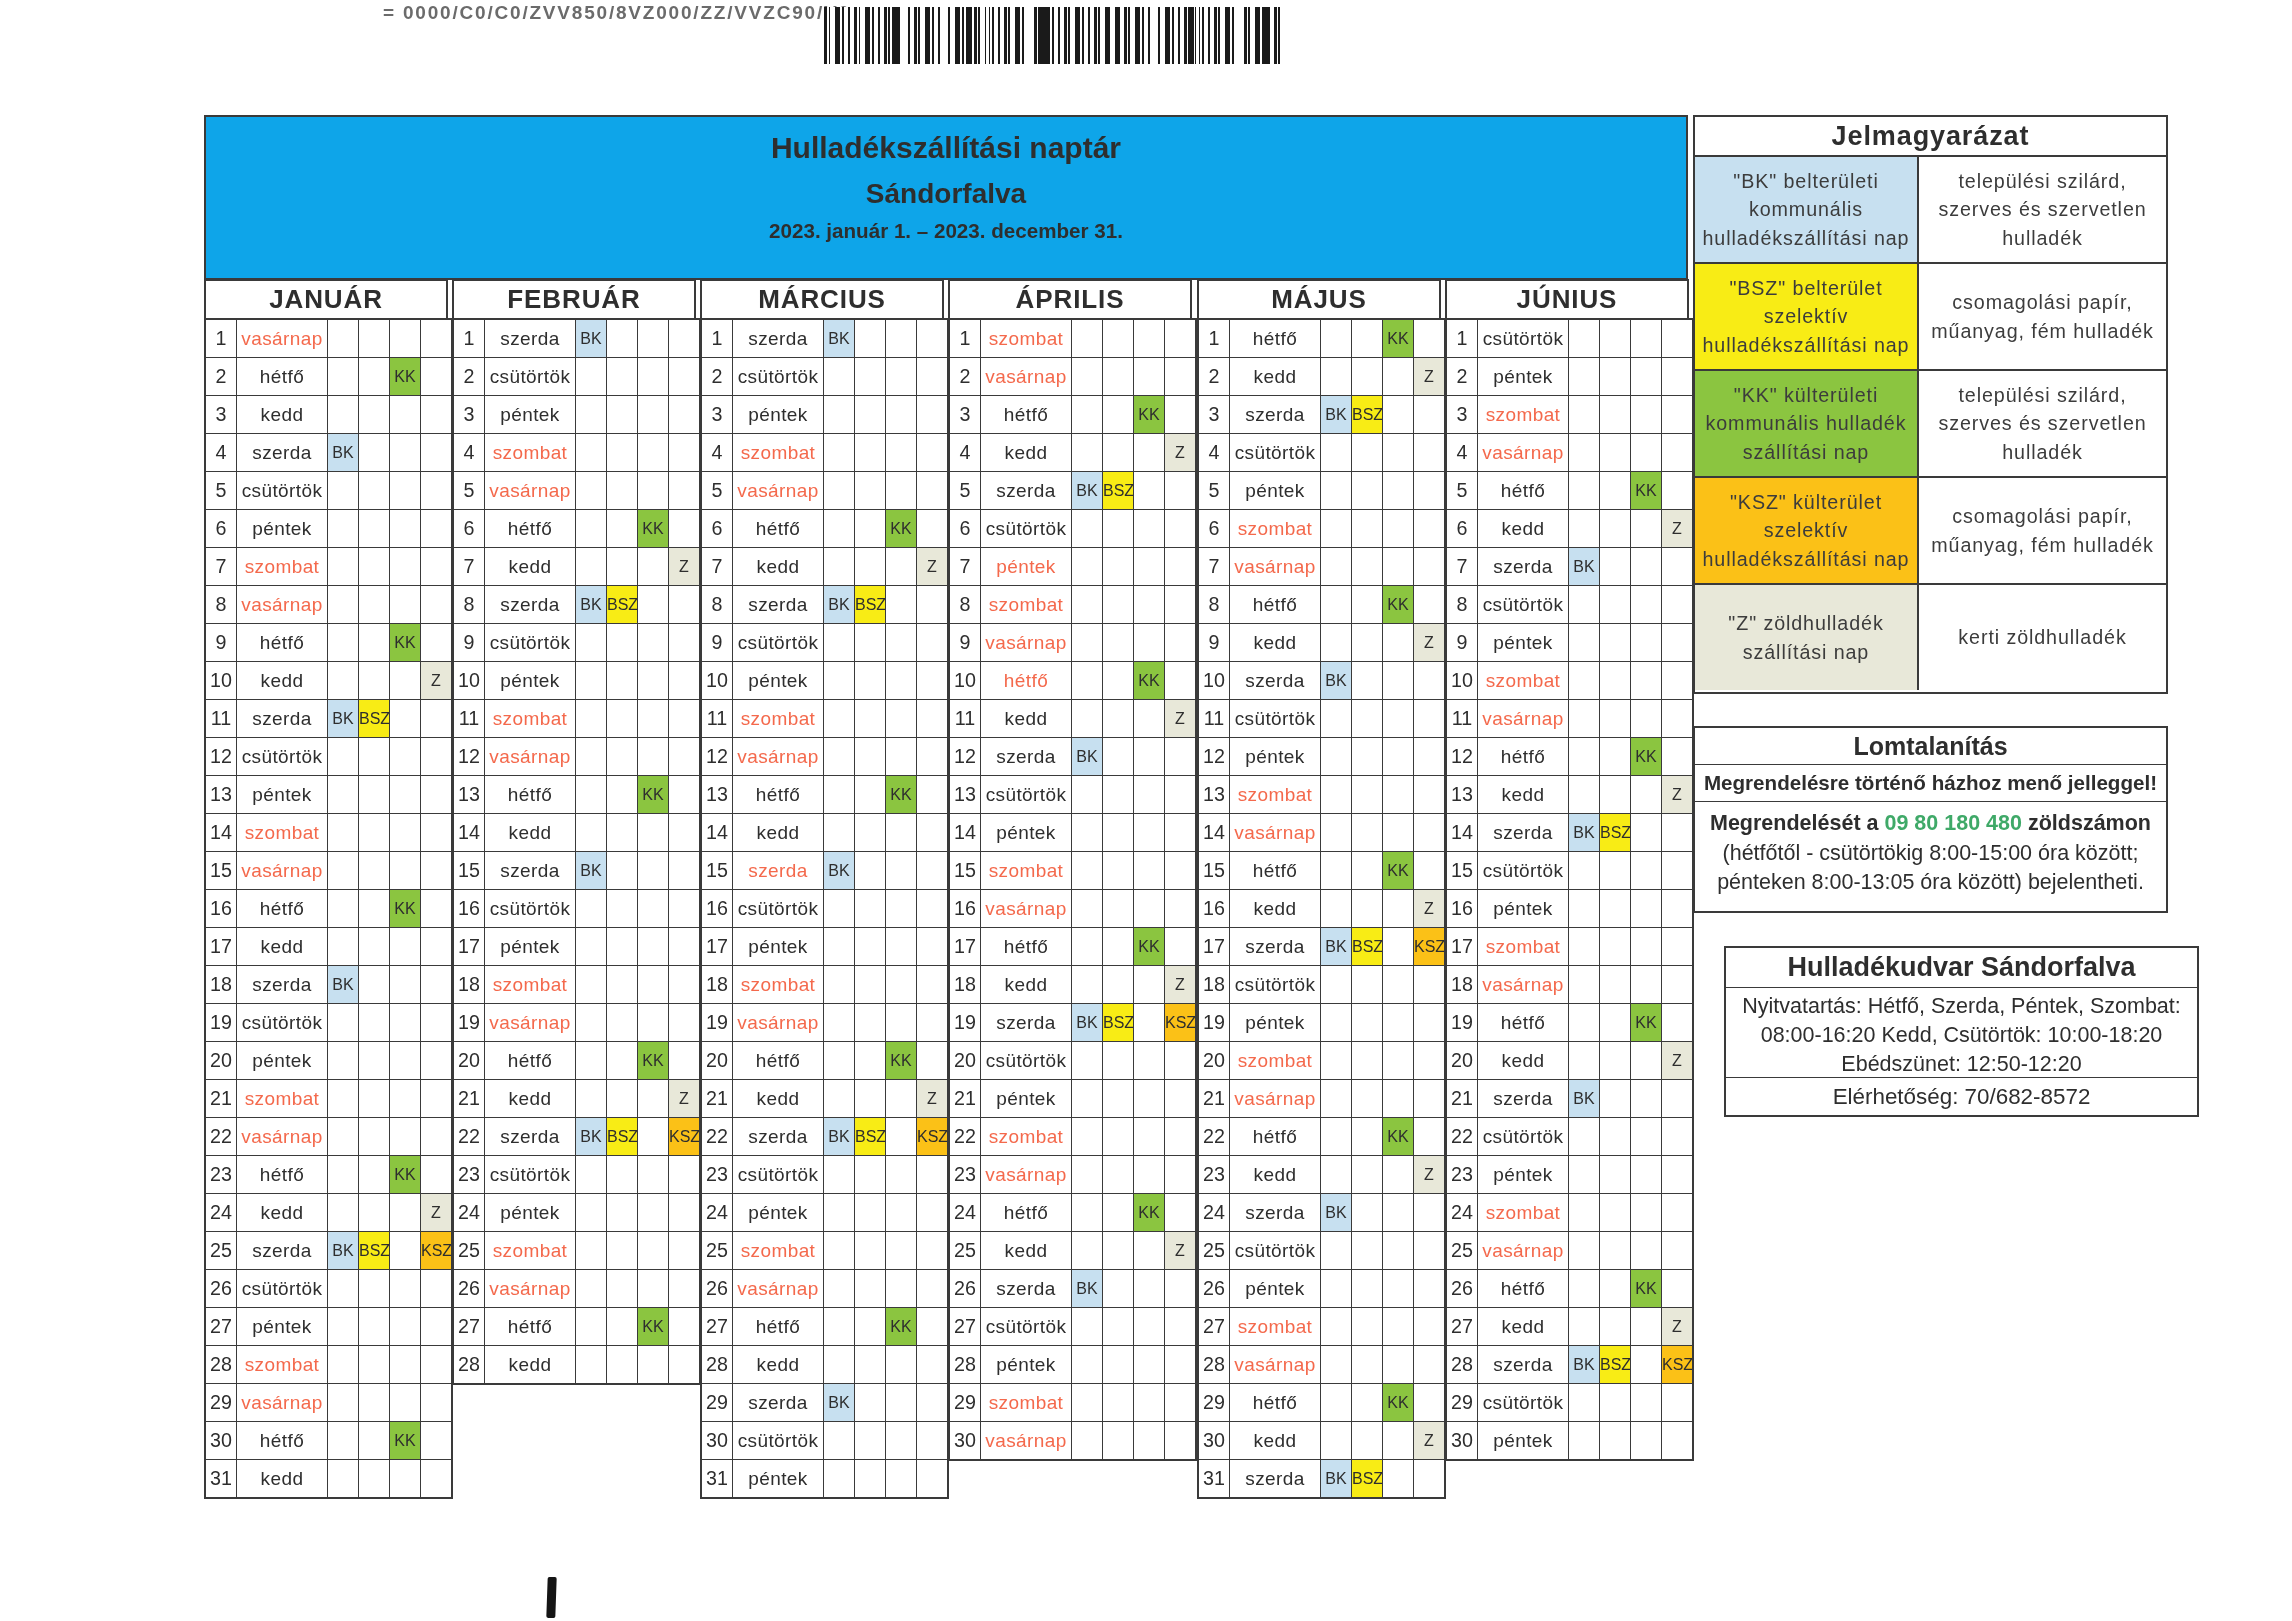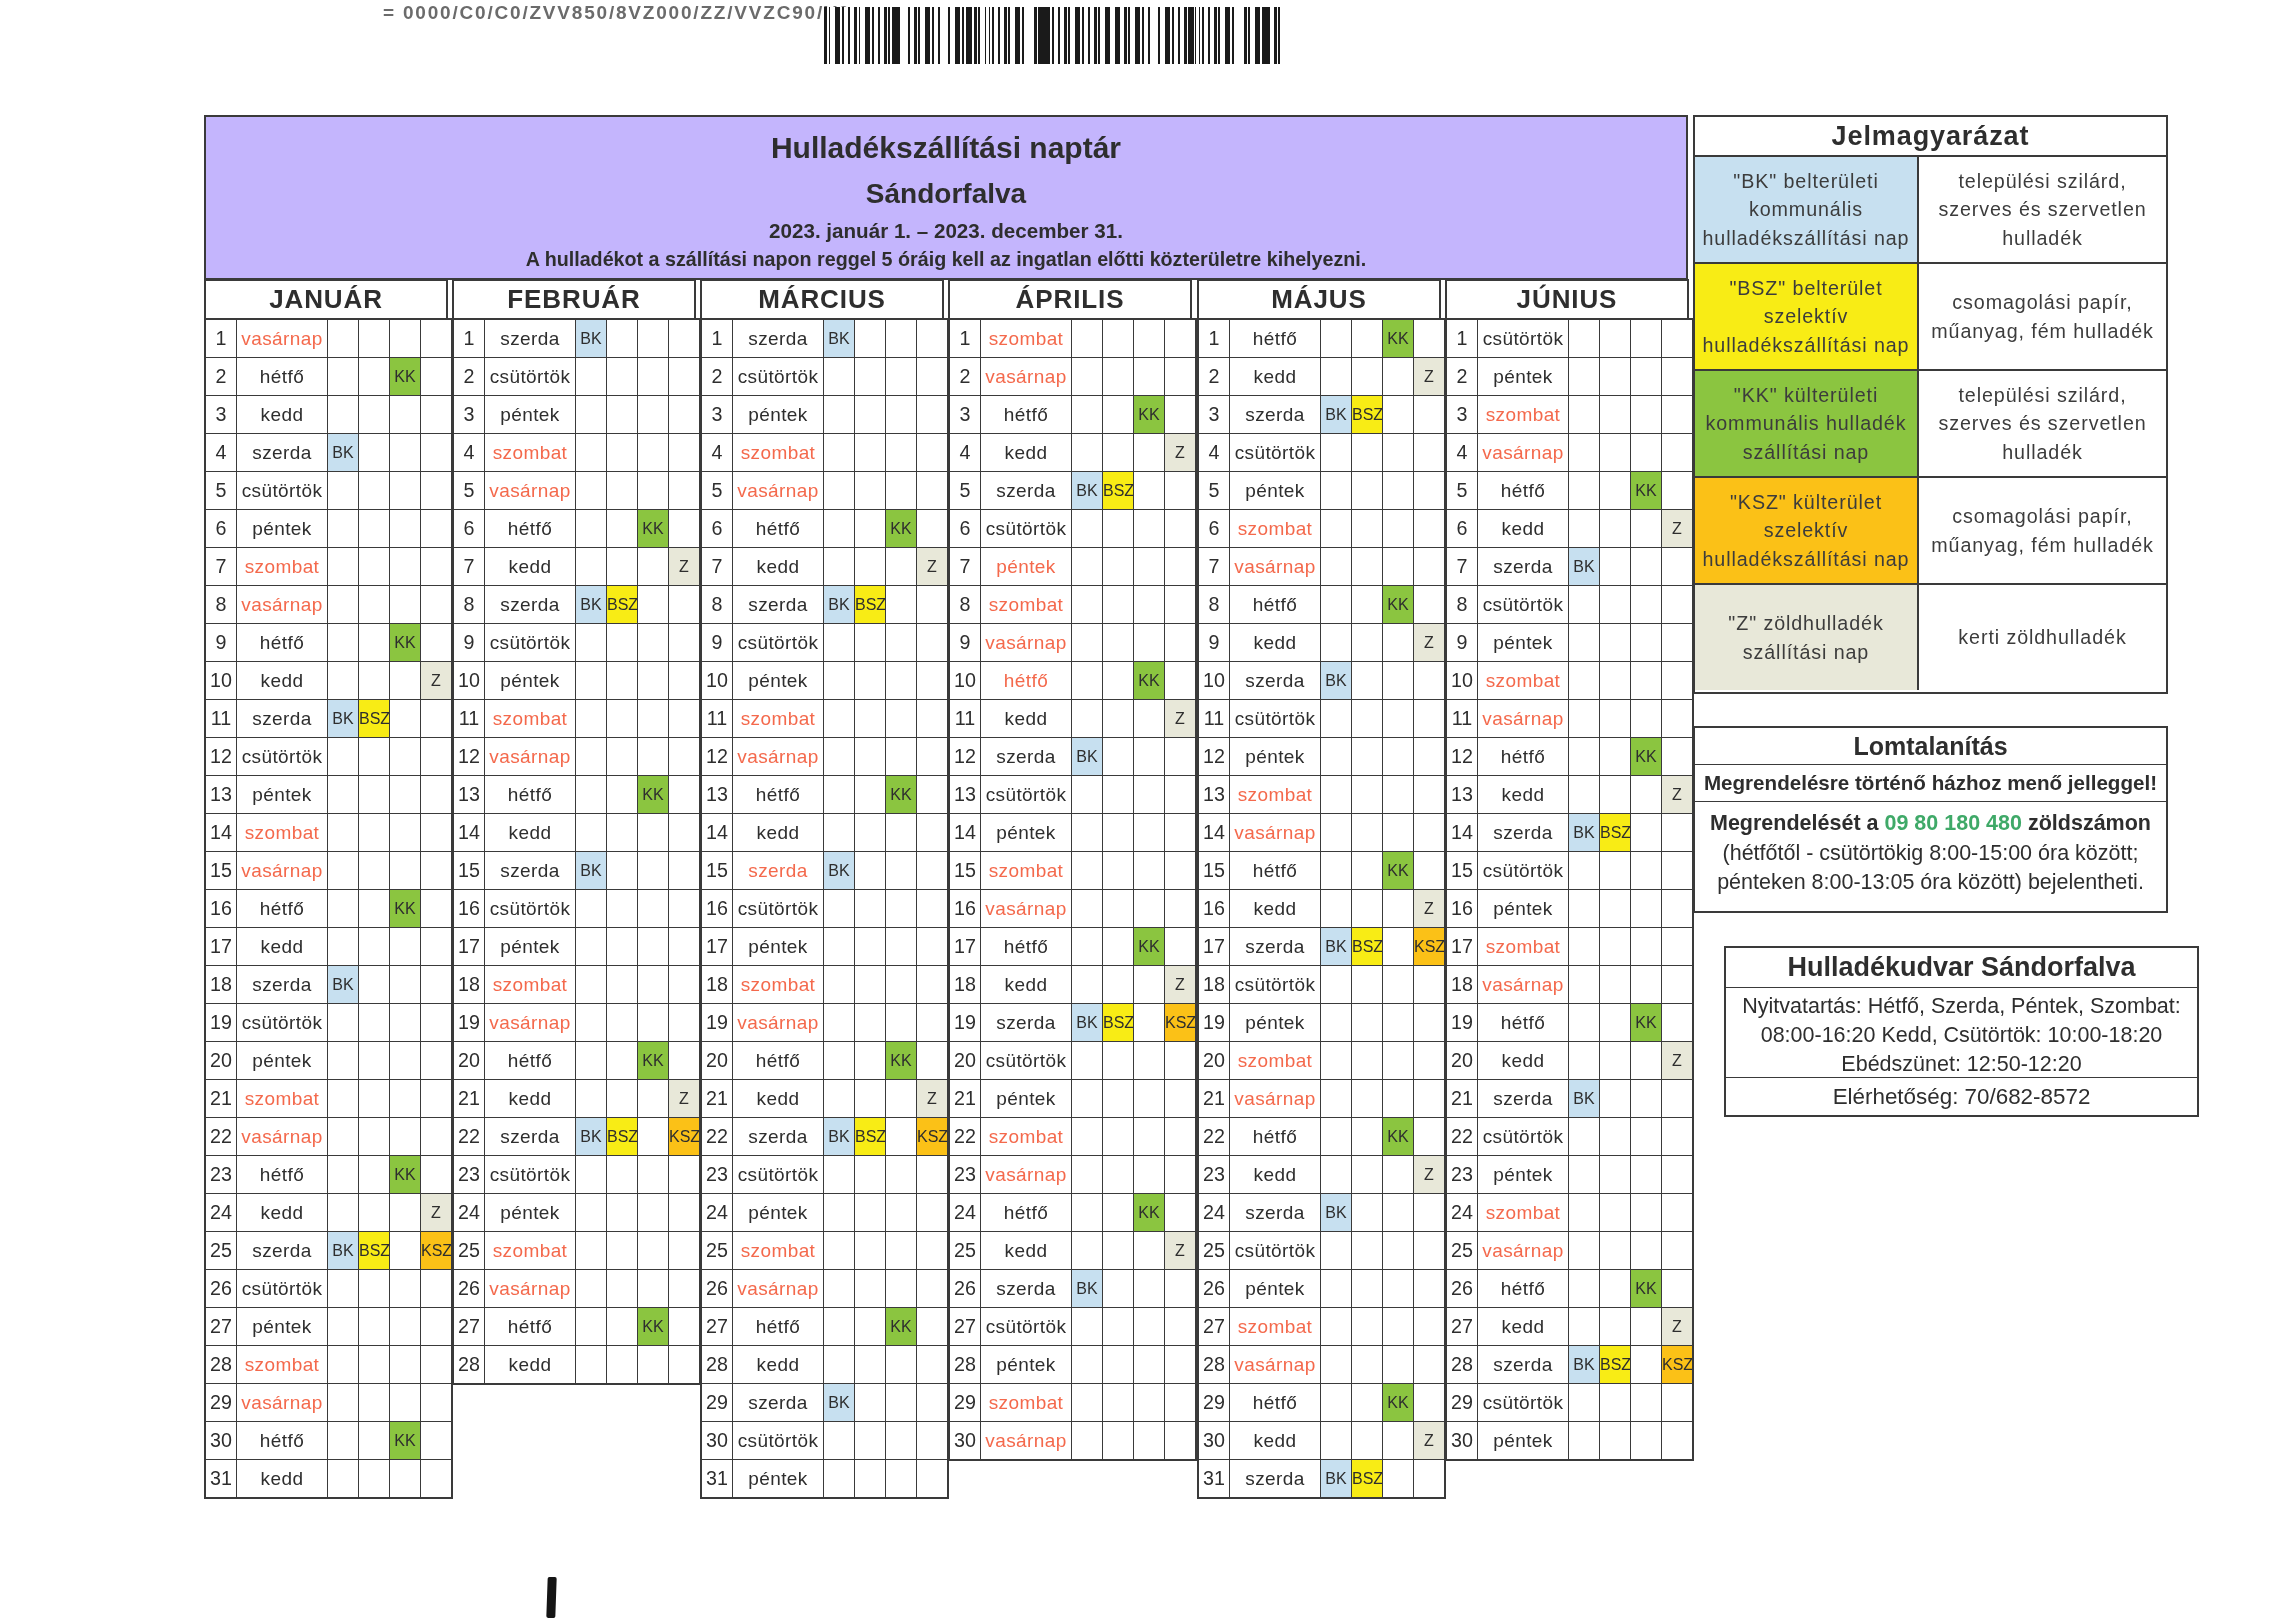--- a/index.html
+++ b/index.html
@@ -19,21 +19,21 @@
       repeating-linear-gradient(90deg,rgba(255,255,255,0) 0 68px,#1a1a1a 68px 74px),
       repeating-linear-gradient(90deg,#1a1a1a 0 2.7px,#fff 2.7px 4.5px,#1a1a1a 4.5px 6.3px,#fff 6.3px 10.7px,#1a1a1a 10.7px 16px,#fff 16px 18px,#1a1a1a 18px 19.7px,#fff 19.7px 24px,#1a1a1a 24px 26px,#fff 26px 30px);
   }
   .ink-mark{
     position:absolute;left:547px;top:1577px;width:9px;height:41px;background:#151515;
     border-radius:1.8px;transform:rotate(2deg);
   }
   
   .cal-title{
     position:absolute;left:204px;top:115px;width:1484px;height:165px;box-sizing:border-box;
-    border:2.7px solid var(--c-border);text-align:center;background:#c4b5fd;
+    border:2.7px solid var(--c-border);text-align:center;background:#0ea5e9;
   }
   .t1{margin-top:14.3px;font-size:30px;font-weight:700;}
   .t2{margin-top:13px;font-size:28px;font-weight:700;}
   .t3{margin-top:9px;font-size:20.6px;font-weight:600;}
   .t4{margin-top:4.5px;font-size:19.7px;font-weight:600;}
   
   .month{position:absolute;top:279px;width:244px;}
   .mhead{
     box-sizing:border-box;border:2.7px solid var(--c-border);border-bottom:none;height:39px;
     display:flex;align-items:center;justify-content:center;
@@ -76,21 +76,20 @@
 <body>
 
 <div class="artifact">= 0000/C0/C0/ZVV850/8VZ000/ZZ/VVZC90/V0</div>
 <div class="barcode"></div>
 <div class="ink-mark"></div>
 
 <div class="cal-title">
   <div class="t1">Hulladékszállítási naptár</div>
   <div class="t2">Sándorfalva</div>
   <div class="t3">2023. január 1. – 2023. december 31.</div>
-  <div class="t4">A hulladékot a szállítási napon reggel 5 óráig kell az ingatlan előtti közterületre kihelyezni.</div>
 </div>
 
 <div id="months">
     <div class="month" style="left: 204px;">
       <div class="mhead">JANUÁR</div>
       <table class="mtable">
         <tbody>
           <tr>
             <td class="dnum">1</td>
             <td class="dname holiday">vasárnap</td>

